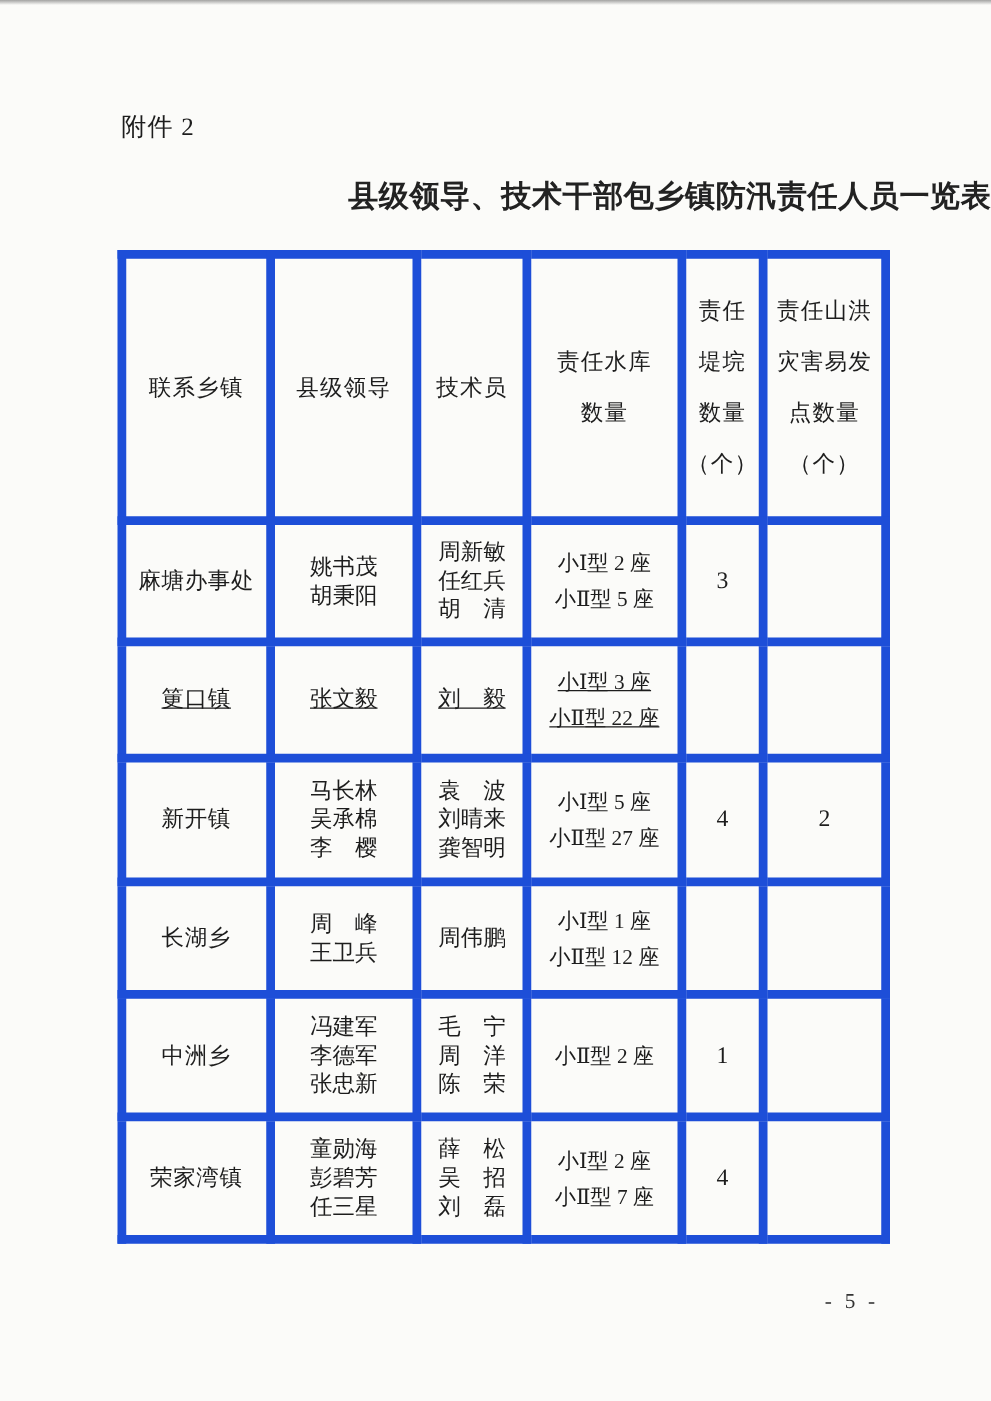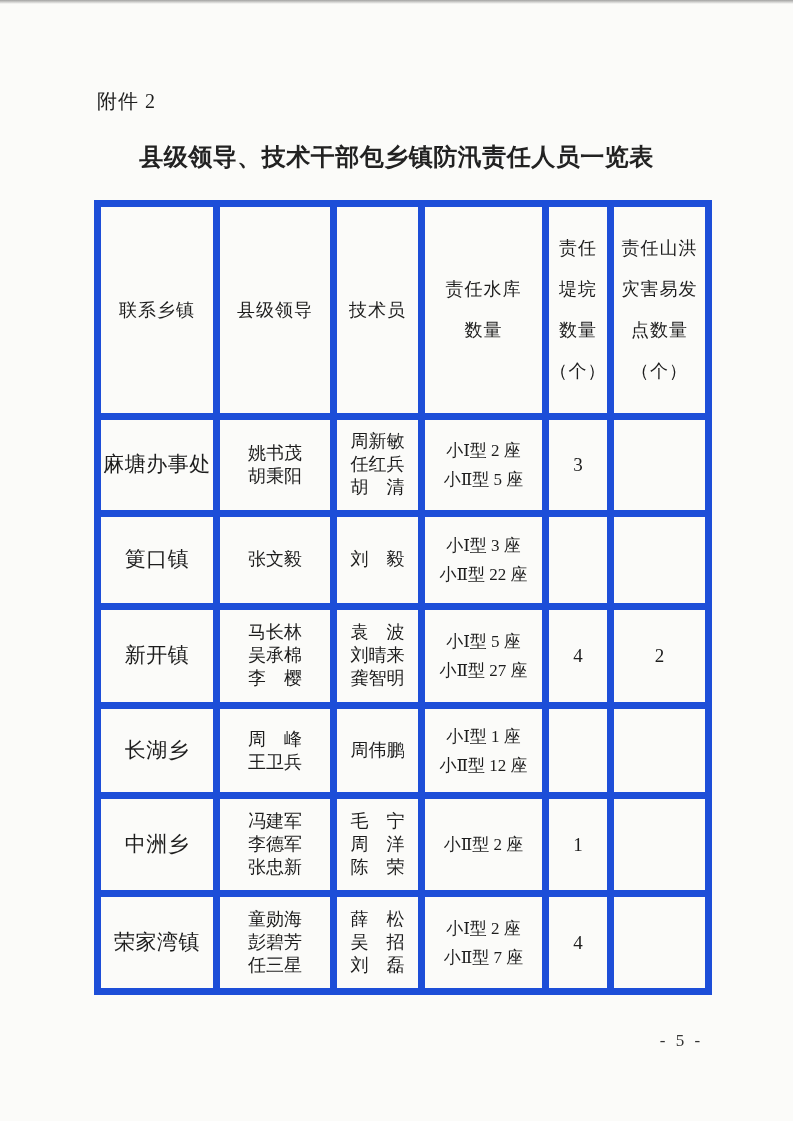--- a/index.html
+++ b/index.html
@@ -18,21 +18,21 @@
     background: linear-gradient(to bottom, rgba(90,90,90,.55), rgba(90,90,90,0));
   }
 
   .attachment {
     position: absolute; left: 97px; top: 88px;
     font-size: 20px; letter-spacing: 1px;
   }
 
   .doc-title {
     position: absolute; left: 0; top: 141px; width: 793px;
-    text-align: center;
+    text-align: right;
     font-size: 24px; font-weight: bold; letter-spacing: 0.5px;
     color: #222;
   }
 
   table.main {
     position: absolute; left: 94px; top: 200px;
     width: 611px; height: 795px;
     border-collapse: collapse;
     table-layout: fixed;
   }
@@ -44,21 +44,21 @@
     background: transparent;
   }
   .hwrap {
     display: flex; flex-direction: column;
     justify-content: center; align-items: center;
     height: 100%;
   }
   .hline { line-height: 41px; height: 41px; font-size: 18px; letter-spacing: 1px; }
 
   td .line { line-height: 23px; font-size: 18px; }
-  td.c-township .line { font-size: 21px; letter-spacing: 0.5px; }
+  td.c-township .line { font-size: 18px; letter-spacing: 0.5px; }
   td.c-res .line { line-height: 29px; font-size: 17px; }
   td.c-num .line { font-size: 19px; font-family: "Liberation Serif", serif; }
 
   .page-number {
     position: absolute; left: 640px; top: 1031px; width: 80px;
     text-align: center; font-size: 17px; color: #333;
     word-spacing: 6px;
   }
 </style>
 </head>
@@ -137,21 +137,21 @@
           </td>
           <td class="c-res">
             <div class="line">小Ⅰ型 2 座</div>
             <div class="line">小Ⅱ型 5 座</div>
           </td>
           <td class="c-num">
             <div class="line">3</div>
           </td>
           <td class="c-num"></td>
         </tr>
-        <tr style="height: 81px;">
+        <tr style="height: 81px; text-decoration: underline;">
           <td class="c-township">
             <div class="line">筻口镇</div>
           </td>
           <td class="c-name">
             <div class="line">张文毅</div>
           </td>
           <td class="c-name">
             <div class="line">刘　毅</div>
           </td>
           <td class="c-res">

